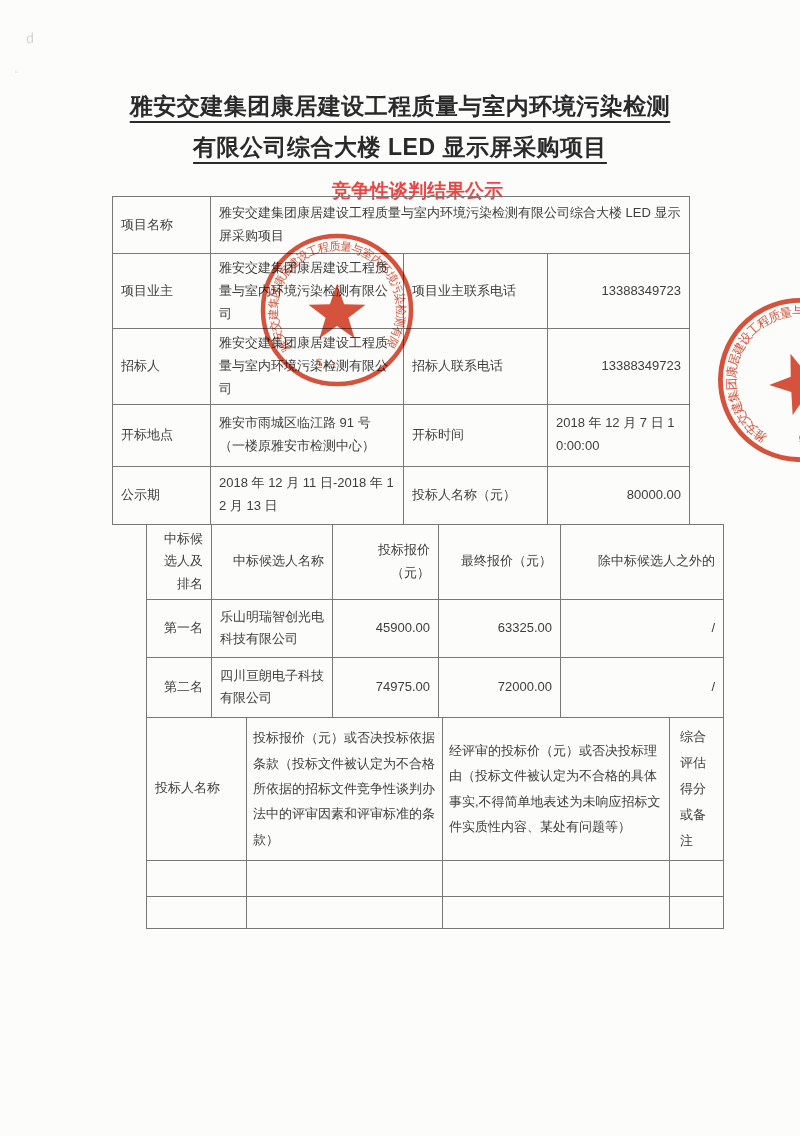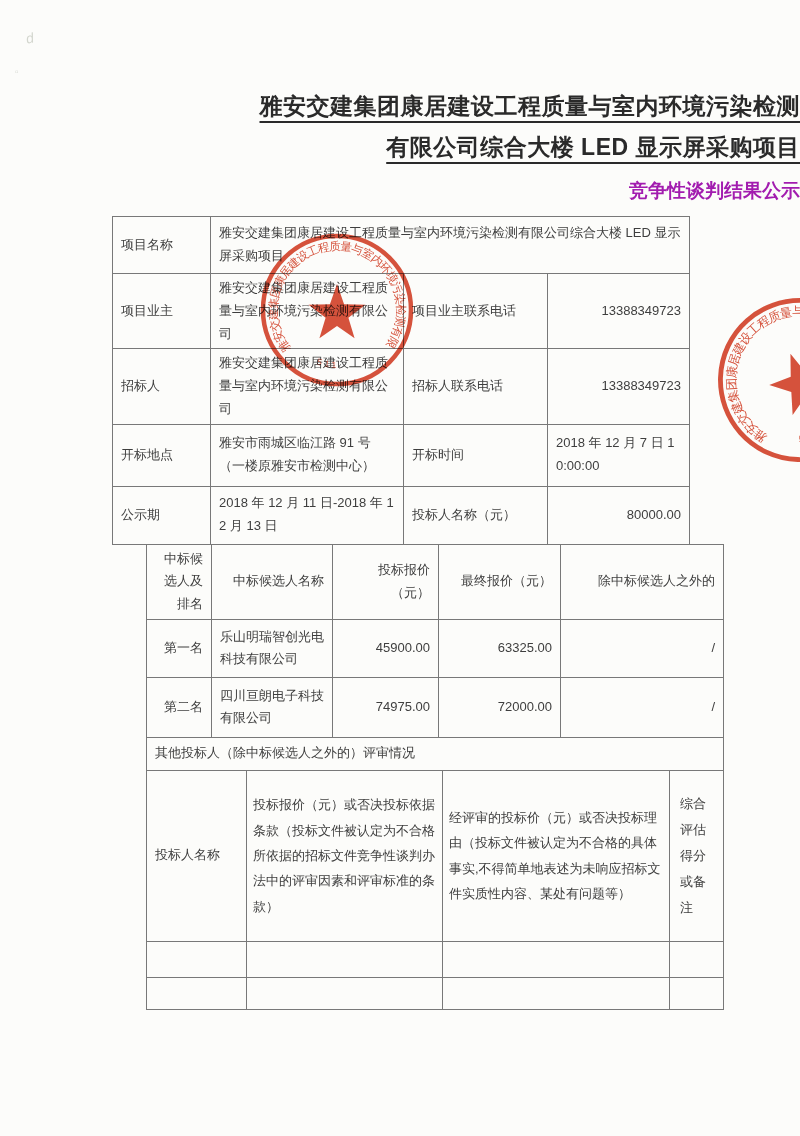--- a/index.html
+++ b/index.html
@@ -7,35 +7,35 @@
   .page {
     position:relative; width:800px; height:1136px; overflow:hidden;
     background:#fcfcfa; font-family:"Liberation Sans", sans-serif; color:#3d3d3d;
   }
   
   .pencil-mark { position:absolute; color:#b9beb2; opacity:.6; font-style:italic; }
   .mark-1 { left:26px; top:30px; font-size:14px; transform:rotate(-12deg); }
   .mark-2 { left:15px; top:66px; font-size:10px; }
 
   
-  .doc-header { position:absolute; left:0; right:0; top:86px; text-align:right; }
+  .doc-header { position:absolute; left:0; right:0; top:86px; text-align:center; }
   .title-line {
     font-size:23px; font-weight:bold; color:#2a2a2a; line-height:41px; letter-spacing:.5px;
     text-decoration:underline; text-decoration-thickness:1.5px; text-underline-offset:7px;
   }
-  .doc-subtitle { margin-top:10px; font-size:19px; font-weight:bold; color:#a21caf;margin-left:35px; }
+  .doc-subtitle { margin-top:10px; font-size:19px; font-weight:bold; color:#ef4444;margin-left:35px; }
 
   
-  .tables { position:absolute; left:112px; top:216px; width:577px; }
+  .tables { position:absolute; left:112px; top:196px; width:577px; }
   table { border-collapse:collapse; table-layout:fixed; width:577px; font-size:13px; color:#3e3e3e; }
   .tables table + table { margin-top:-1px;margin-left:34px; }
   td { border:1px solid #787878; padding:3px 8px; vertical-align:middle; line-height:1.75; overflow:hidden; word-break:break-all; }
   td.c { text-align:right; }
   td.tight { padding:3px 6px; line-height:1.95; }
-  td.narrow { padding:20px 10px; line-height:2.0; }
+  td.narrow { padding:6px 10px; line-height:2.0; }
 
   
   .seal { position:absolute; mix-blend-mode:multiply; opacity:.92; pointer-events:none; }
   .seal-main { left:257px; top:230px; width:160px; height:160px; }
   .seal-edge { left:714px; top:294px; width:172px; height:172px; transform:rotate(-20deg); }
 </style>
 </head>
 <body>
 
 <div class="page">
@@ -124,23 +124,20 @@
       </table>
 
     <table>
       <colgroup>
           <col style="width:100px">
           <col style="width:196px">
           <col style="width:227px">
           <col style="width:54px">
         </colgroup>
       <tbody>
-          <tr style="height:33px">
-        <td colspan="4">其他投标人（除中标候选人之外的）评审情况</td>
-      </tr>
       <tr style="height:132px">
         <td>投标人名称</td>
         <td class="tight">投标报价（元）或否决投标依据条款（投标文件被认定为不合格所依据的招标文件竞争性谈判办法中的评审因素和评审标准的条款）</td>
         <td class="tight">经评审的投标价（元）或否决投标理由（投标文件被认定为不合格的具体事实,不得简单地表述为未响应招标文件实质性内容、某处有问题等）</td>
         <td class="narrow">综合评估得分或备注</td>
       </tr>
       <tr style="height:36px">
         <td></td>
         <td></td>
         <td></td>

